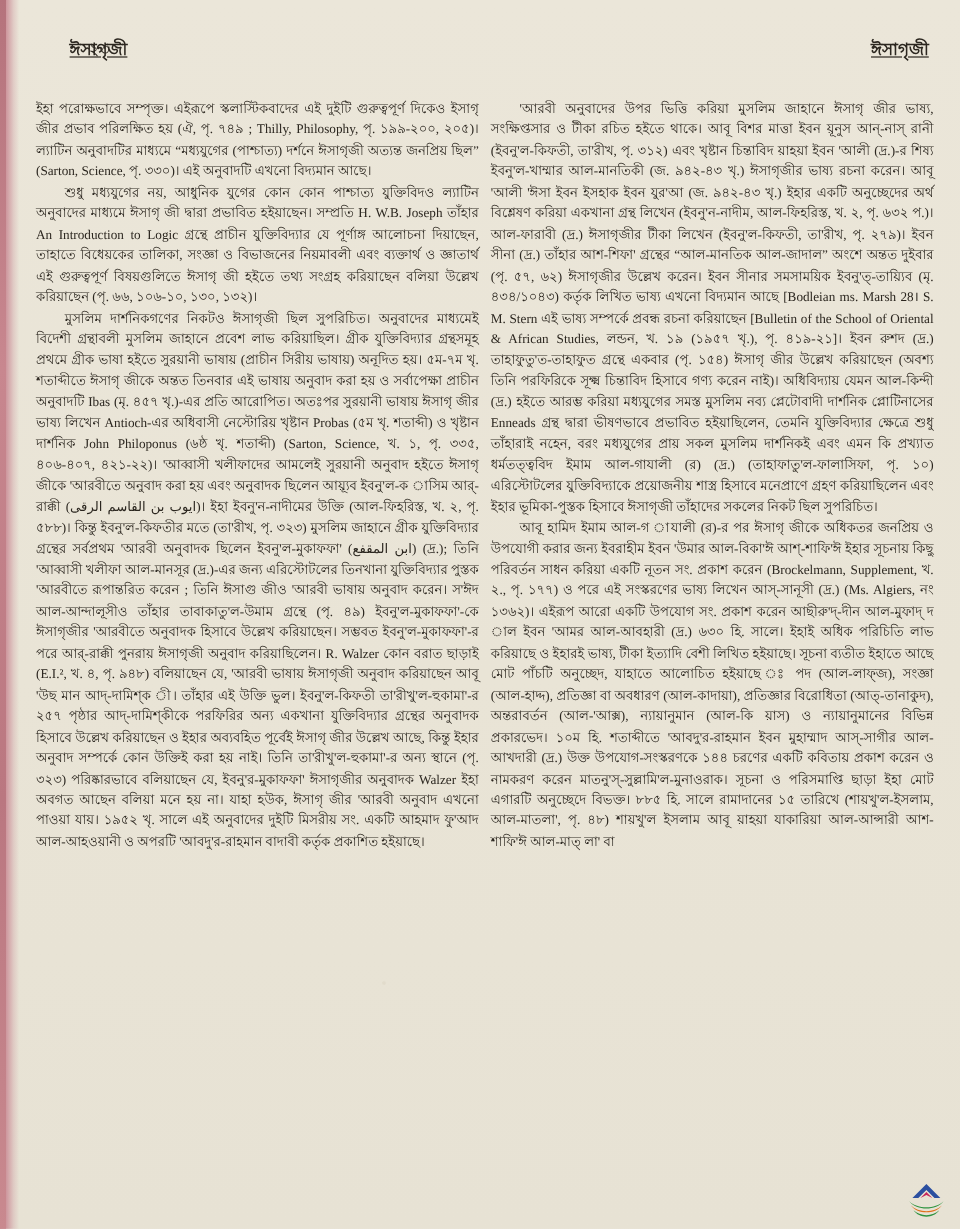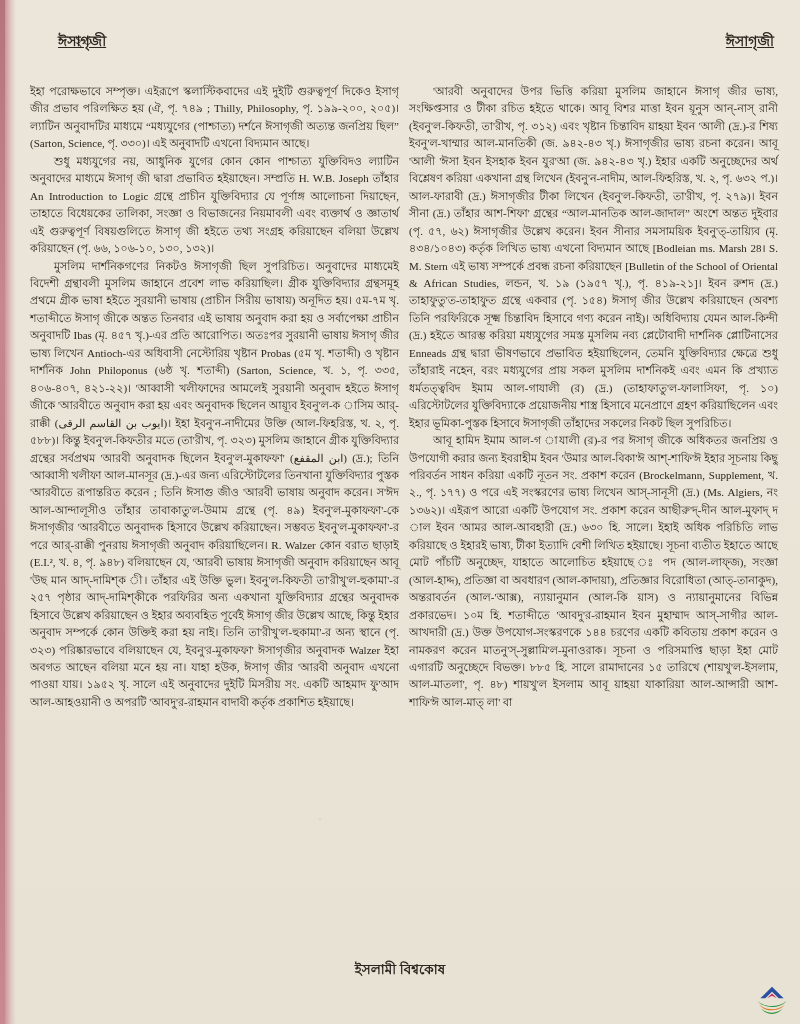--- a/index.html
+++ b/index.html
@@ -73,21 +73,20 @@
         <p class="para">ইহা পরোক্ষভাবে সম্পৃক্ত। এইরূপে স্কলাস্টিকবাদের এই দুইটি গুরুত্বপূর্ণ দিকেও ইসাগৃ জীর প্রভাব পরিলক্ষিত হয় (ঐ, পৃ. ৭৪৯ ; Thilly, Philosophy, পৃ. ১৯৯-২০০, ২০৫)। ল্যাটিন অনুবাদটির মাধ্যমে “মধ্যযুগের (পাশ্চাত্য) দর্শনে ঈসাগৃজী অত্যন্ত জনপ্রিয় ছিল” (Sarton, Science, পৃ. ৩৩০)। এই অনুবাদটি এখনো বিদ্যমান আছে।</p>
         <p class="para indent">শুধু মধ্যযুগের নয়, আধুনিক যুগের কোন কোন পাশ্চাত্য যুক্তিবিদও ল্যাটিন অনুবাদের মাধ্যমে ঈসাগৃ জী দ্বারা প্রভাবিত হইয়াছেন। সম্প্রতি H. W.B. Joseph তাঁহার An Introduction to Logic গ্রন্থে প্রাচীন যুক্তিবিদ্যার যে পূর্ণাঙ্গ আলোচনা দিয়াছেন, তাহাতে বিধেয়কের তালিকা, সংজ্ঞা ও বিভাজনের নিয়মাবলী এবং ব্যক্তার্থ ও জ্ঞাতার্থ এই গুরুত্বপূর্ণ বিষয়গুলিতে ঈসাগৃ জী হইতে তথ্য সংগ্রহ করিয়াছেন বলিয়া উল্লেখ করিয়াছেন (পৃ. ৬৬, ১০৬-১০, ১৩০, ১৩২)।</p>
         <p class="para indent">মুসলিম দার্শনিকগণের নিকটও ঈসাগৃজী ছিল সুপরিচিত। অনুবাদের মাধ্যমেই বিদেশী গ্রন্থাবলী মুসলিম জাহানে প্রবেশ লাভ করিয়াছিল। গ্রীক যুক্তিবিদ্যার গ্রন্থসমূহ প্রথমে গ্রীক ভাষা হইতে সুরয়ানী ভাষায় (প্রাচীন সিরীয় ভাষায়) অনূদিত হয়। ৫ম-৭ম খৃ. শতাব্দীতে ঈসাগৃ জীকে অন্তত তিনবার এই ভাষায় অনুবাদ করা হয় ও সর্বাপেক্ষা প্রাচীন অনুবাদটি Ibas (মৃ. ৪৫৭ খৃ.)-এর প্রতি আরোপিত। অতঃপর সুরয়ানী ভাষায় ঈসাগৃ জীর ভাষ্য লিখেন Antioch-এর অধিবাসী নেস্টোরিয় খৃষ্টান Probas (৫ম খৃ. শতাব্দী) ও খৃষ্টান দার্শনিক John Philoponus (৬ষ্ঠ খৃ. শতাব্দী) (Sarton, Science, খ. ১, পৃ. ৩৩৫, ৪০৬-৪০৭, ৪২১-২২)। 'আব্বাসী খলীফাদের আমলেই সুরয়ানী অনুবাদ হইতে ঈসাগৃ জীকে 'আরবীতে অনুবাদ করা হয় এবং অনুবাদক ছিলেন আয়্যূব ইবনু'ল-ক াসিম আর্-রাক্কী (ايوب بن القاسم الرقى)। ইহা ইবনু'ন-নাদীমের উক্তি (আল-ফিহরিস্ত, খ. ২, পৃ. ৫৮৮)। কিন্তু ইবনু'ল-কিফতীর মতে (তা'রীখ, পৃ. ৩২৩) মুসলিম জাহানে গ্রীক যুক্তিবিদ্যার গ্রন্থের সর্বপ্রথম 'আরবী অনুবাদক ছিলেন ইবনু'ল-মুকাফফা' (ابن المقفع) (দ্র.); তিনি 'আব্বাসী খলীফা আল-মানসূর (দ্র.)-এর জন্য এরিস্টোটলের তিনখানা যুক্তিবিদ্যার পুস্তক 'আরবীতে রূপান্তরিত করেন ; তিনি ঈসাগু জীও 'আরবী ভাষায় অনুবাদ করেন। স'ঈদ আল-আন্দালূসীও তাঁহার তাবাকাতু'ল-উমাম গ্রন্থে (পৃ. ৪৯) ইবনু'ল-মুকাফফা'-কে ঈসাগৃজীর 'আরবীতে অনুবাদক হিসাবে উল্লেখ করিয়াছেন। সম্ভবত ইবনু'ল-মুকাফফা'-র পরে আর্-রাক্কী পুনরায় ঈসাগৃজী অনুবাদ করিয়াছিলেন। R. Walzer কোন বরাত ছাড়াই (E.I.², খ. ৪, পৃ. ৯৪৮) বলিয়াছেন যে, 'আরবী ভাষায় ঈসাগৃজী অনুবাদ করিয়াছেন আবূ 'উছ মান আদ্-দামিশ্ক ী। তাঁহার এই উক্তি ভুল। ইবনু'ল-কিফতী তা'রীখু'ল-হুকামা'-র ২৫৭ পৃষ্ঠার আদ্-দামিশ্কীকে পরফিরির অন্য একখানা যুক্তিবিদ্যার গ্রন্থের অনুবাদক হিসাবে উল্লেখ করিয়াছেন ও ইহার অব্যবহিত পূর্বেই ঈসাগৃ জীর উল্লেখ আছে, কিন্তু ইহার অনুবাদ সম্পর্কে কোন উক্তিই করা হয় নাই। তিনি তা'রীখু'ল-হুকামা'-র অন্য স্থানে (পৃ. ৩২৩) পরিষ্কারভাবে বলিয়াছেন যে, ইবনু'র-মুকাফফা' ঈসাগৃজীর অনুবাদক Walzer ইহা অবগত আছেন বলিয়া মনে হয় না। যাহা হউক, ঈসাগৃ জীর 'আরবী অনুবাদ এখনো পাওয়া যায়। ১৯৫২ খৃ. সালে এই অনুবাদের দুইটি মিসরীয় সং. একটি আহমাদ ফু'আদ আল-আহওয়ানী ও অপরটি 'আবদু'র-রাহমান বাদাবী কর্তৃক প্রকাশিত হইয়াছে।</p>
       </div>
     <div class="col" id="col-right">
         <p class="para indent">'আরবী অনুবাদের উপর ভিত্তি করিয়া মুসলিম জাহানে ঈসাগৃ জীর ভাষ্য, সংক্ষিপ্তসার ও টীকা রচিত হইতে থাকে। আবূ বিশর মাত্তা ইবন য়ূনুস আন্-নাস্ রানী (ইবনু'ল-কিফতী, তা'রীখ, পৃ. ৩১২) এবং খৃষ্টান চিন্তাবিদ য়াহয়া ইবন 'আলী (দ্র.)-র শিষ্য ইবনু'ল-খাম্মার আল-মানতিকী (জ. ৯৪২-৪৩ খৃ.) ঈসাগৃজীর ভাষ্য রচনা করেন। আবূ 'আলী 'ঈসা ইবন ইসহাক ইবন যুর'আ (জ. ৯৪২-৪৩ খৃ.) ইহার একটি অনুচ্ছেদের অর্থ বিশ্লেষণ করিয়া একখানা গ্রন্থ লিখেন (ইবনু'ন-নাদীম, আল-ফিহরিস্ত, খ. ২, পৃ. ৬৩২ প.)। আল-ফারাবী (দ্র.) ঈসাগৃজীর টীকা লিখেন (ইবনু'ল-কিফতী, তা'রীখ, পৃ. ২৭৯)। ইবন সীনা (দ্র.) তাঁহার আশ-শিফা' গ্রন্থের “আল-মানতিক আল-জাদাল” অংশে অন্তত দুইবার (পৃ. ৫৭, ৬২) ঈসাগৃজীর উল্লেখ করেন। ইবন সীনার সমসাময়িক ইবনু'ত্-তায়্যিব (মৃ. ৪৩৪/১০৪৩) কর্তৃক লিখিত ভাষ্য এখনো বিদ্যমান আছে [Bodleian ms. Marsh 28। S. M. Stern এই ভাষ্য সম্পর্কে প্রবন্ধ রচনা করিয়াছেন [Bulletin of the School of Oriental &amp; African Studies, লন্ডন, খ. ১৯ (১৯৫৭ খৃ.), পৃ. ৪১৯-২১]। ইবন রুশদ (দ্র.) তাহাফুতু'ত-তাহাফুত গ্রন্থে একবার (পৃ. ১৫৪) ঈসাগৃ জীর উল্লেখ করিয়াছেন (অবশ্য তিনি পরফিরিকে সূক্ষ্ম চিন্তাবিদ হিসাবে গণ্য করেন নাই)। অধিবিদ্যায় যেমন আল-কিন্দী (দ্র.) হইতে আরম্ভ করিয়া মধ্যযুগের সমস্ত মুসলিম নব্য প্লেটোবাদী দার্শনিক প্লোটিনাসের Enneads গ্রন্থ দ্বারা ভীষণভাবে প্রভাবিত হইয়াছিলেন, তেমনি যুক্তিবিদ্যার ক্ষেত্রে শুধু তাঁহারাই নহেন, বরং মধ্যযুগের প্রায় সকল মুসলিম দার্শনিকই এবং এমন কি প্রখ্যাত ধর্মতত্ত্ববিদ ইমাম আল-গাযালী (র) (দ্র.) (তাহাফাতু'ল-ফালাসিফা, পৃ. ১০) এরিস্টোটলের যুক্তিবিদ্যাকে প্রয়োজনীয় শাস্ত্র হিসাবে মনেপ্রাণে গ্রহণ করিয়াছিলেন এবং ইহার ভূমিকা-পুস্তক হিসাবে ঈসাগৃজী তাঁহাদের সকলের নিকট ছিল সুপরিচিত।</p>
         <p class="para indent">আবূ হামিদ ইমাম আল-গ াযালী (র)-র পর ঈসাগৃ জীকে অধিকতর জনপ্রিয় ও উপযোগী করার জন্য ইবরাহীম ইবন 'উমার আল-বিকা'ঈ আশ্-শাফি'ঈ ইহার সূচনায় কিছু পরিবর্তন সাধন করিয়া একটি নূতন সং. প্রকাশ করেন (Brockelmann, Supplement, খ. ২., পৃ. ১৭৭) ও পরে এই সংস্করণের ভাষ্য লিখেন আস্-সানূসী (দ্র.) (Ms. Algiers, নং ১৩৬২)। এইরূপ আরো একটি উপযোগ সং. প্রকাশ করেন আছীরু'দ্-দীন আল-মুফাদ্ দ াল ইবন 'আমর আল-আবহারী (দ্র.) ৬৩০ হি. সালে। ইহাই অধিক পরিচিতি লাভ করিয়াছে ও ইহারই ভাষ্য, টীকা ইত্যাদি বেশী লিখিত হইয়াছে। সূচনা ব্যতীত ইহাতে আছে মোট পাঁচটি অনুচ্ছেদ, যাহাতে আলোচিত হইয়াছে ঃ পদ (আল-লাফ্জ), সংজ্ঞা (আল-হাদ্দ), প্রতিজ্ঞা বা অবধারণ (আল-কাদায়া), প্রতিজ্ঞার বিরোধিতা (আত্-তানাকুদ), অন্তরাবর্তন (আল-'আক্স), ন্যায়ানুমান (আল-কি য়াস) ও ন্যায়ানুমানের বিভিন্ন প্রকারভেদ। ১০ম হি. শতাব্দীতে 'আবদু'র-রাহমান ইবন মুহাম্মাদ আস্-সাগীর আল-আখদারী (দ্র.) উক্ত উপযোগ-সংস্করণকে ১৪৪ চরণের একটি কবিতায় প্রকাশ করেন ও নামকরণ করেন মাতনু'স্-সুল্লামি'ল-মুনাওরাক। সূচনা ও পরিসমাপ্তি ছাড়া ইহা মোট এগারটি অনুচ্ছেদে বিভক্ত। ৮৮৫ হি. সালে রামাদানের ১৫ তারিখে (শায়খু'ল-ইসলাম, আল-মাতলা', পৃ. ৪৮) শায়খু'ল ইসলাম আবূ য়াহয়া যাকারিয়া আল-আন্সারী আশ-শাফি'ঈ আল-মাত্ লা' বা</p>
       </div>
   </div>
 
-  <div class="footer">ইসলামী বিশ্বকোষ</div>
 
   <svg class="logo" viewBox="0 0 40 38" aria-hidden="true">
     <path d="M7 16 L20 3 L33 16 L27.5 16 L20 8.6 L12.5 16 Z" fill="#2b4fa0"></path>
     <path d="M14.5 16 L20 10.5 L25.5 16 L20 13.2 Z" fill="#c5275c"></path>
     <path d="M4 19 C12 26.5 28 26.5 36 19 C29 28 11 28 4 19 Z" fill="#2f9440"></path>
     <path d="M5.5 23 C13 30 27 30 34.5 23 C28 31.5 12 31.5 5.5 23 Z" fill="#e2701d"></path>
     <path d="M8 27.5 C14 33.5 26 33.5 32 27.5 C26.5 35.5 13.5 35.5 8 27.5 Z" fill="#2f9440"></path>
   </svg>
 
 </div>

